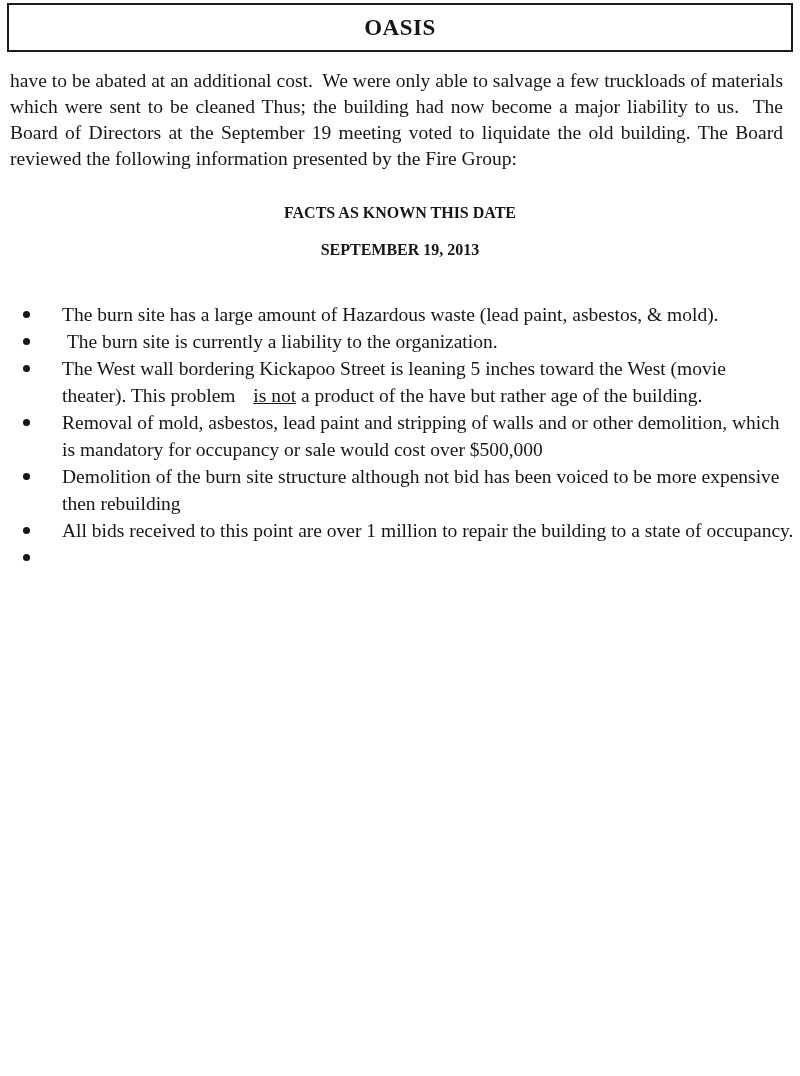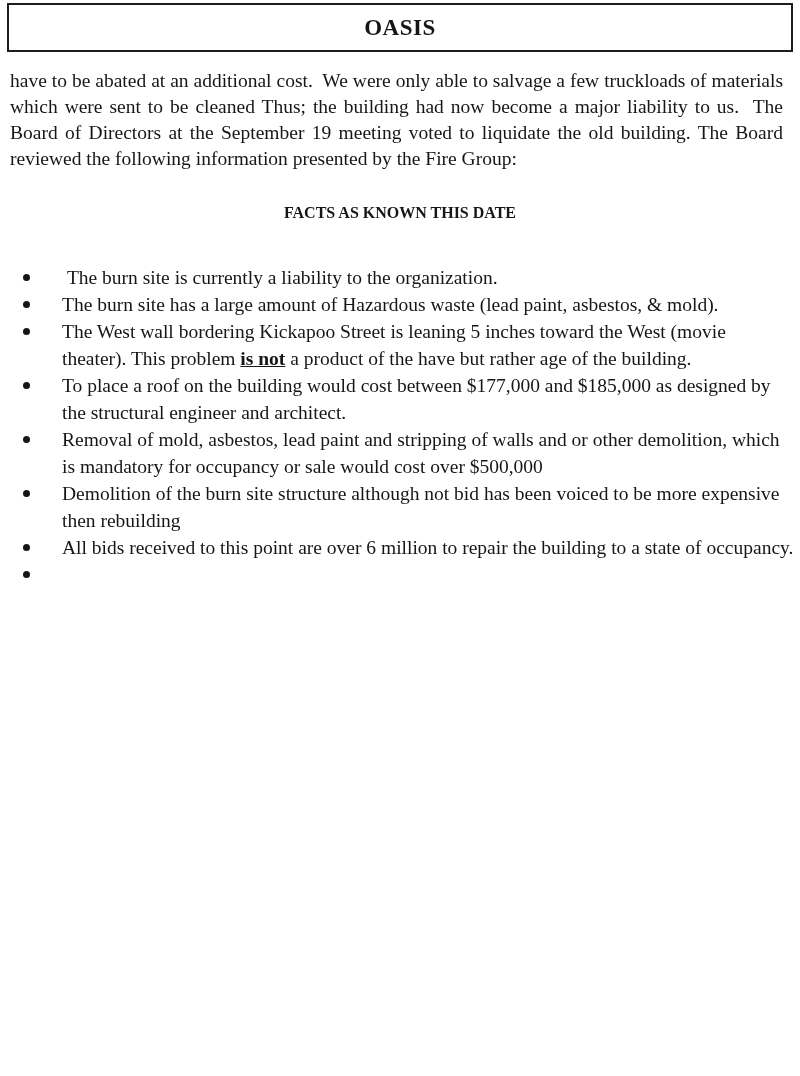--- a/index.html
+++ b/index.html
@@ -61,22 +61,23 @@
   .bullet {
     position: absolute;
     left: 23px;
     top: 10px;
     width: 7px;
     height: 7px;
     border-radius: 50%;
     background: #161616;
   }
   .em {
-    font-weight: bold;
+    font-weight: normal;
     text-decoration: underline;
+    margin-left: 13px;
   }
   .footer {
     position: absolute;
     top: 1042px;
     left: 0;
     width: 100%;
     text-align: center;
     font-size: 16px;
   }
 </style>
@@ -85,27 +86,27 @@
 
 <div class="page">
 
   <div class="title-box">
     <span class="title">OASIS</span>
   </div>
 
   <p class="intro">have to be abated at an additional cost.  We were only able to salvage a few truckloads of materials which were sent to be cleaned Thus; the building had now become a major liability to us.  The Board of Directors at the September 19 meeting voted to liquidate the old building. The Board reviewed the following information presented by the Fire Group:</p>
 
   <h2 class="heading line1">FACTS AS KNOWN THIS DATE</h2>
+  <h2 class="heading line2">SEPTEMBER 19, 2013</h2>
 
   <ul class="facts">
+      <li class="fact"><span class="bullet"></span><span class="seg-before">The burn site has a large amount of Hazardous waste (lead paint, asbestos, &amp; mold).</span><span class="seg-after"></span></li>
       <li class="fact"><span class="bullet"></span><span class="seg-before"> The burn site is currently a liability to the organization.</span><span class="seg-after"></span></li>
-      <li class="fact"><span class="bullet"></span><span class="seg-before">The burn site has a large amount of Hazardous waste (lead paint, asbestos, &amp; mold).</span><span class="seg-after"></span></li>
       <li class="fact"><span class="bullet"></span><span class="seg-before">The West wall bordering Kickapoo Street is leaning 5 inches toward the West (movie theater). This problem </span><span class="em seg-emphasis">is not</span><span class="seg-after"> a product of the have but rather age of the building.</span></li>
-      <li class="fact"><span class="bullet"></span><span class="seg-before">To place a roof on the building would cost between $177,000 and $185,000 as designed by the structural engineer and architect.</span><span class="seg-after"></span></li>
       <li class="fact"><span class="bullet"></span><span class="seg-before">Removal of mold, asbestos, lead paint and stripping of walls and or other demolition, which is mandatory for occupancy or sale would cost over $500,000</span><span class="seg-after"></span></li>
       <li class="fact"><span class="bullet"></span><span class="seg-before">Demolition of the burn site structure although not bid has been voiced to be more expensive then rebuilding</span><span class="seg-after"></span></li>
-      <li class="fact"><span class="bullet"></span><span class="seg-before">All bids received to this point are over 6 million to repair the building to a state of occupancy.</span><span class="seg-after"></span></li>
+      <li class="fact"><span class="bullet"></span><span class="seg-before">All bids received to this point are over 1 million to repair the building to a state of occupancy.</span><span class="seg-after"></span></li>
       <li class="fact"><span class="bullet"></span><span class="seg-after"></span></li>
     </ul>
 
   <div class="footer">3</div>
 
 </div>
 
 </body></html>

